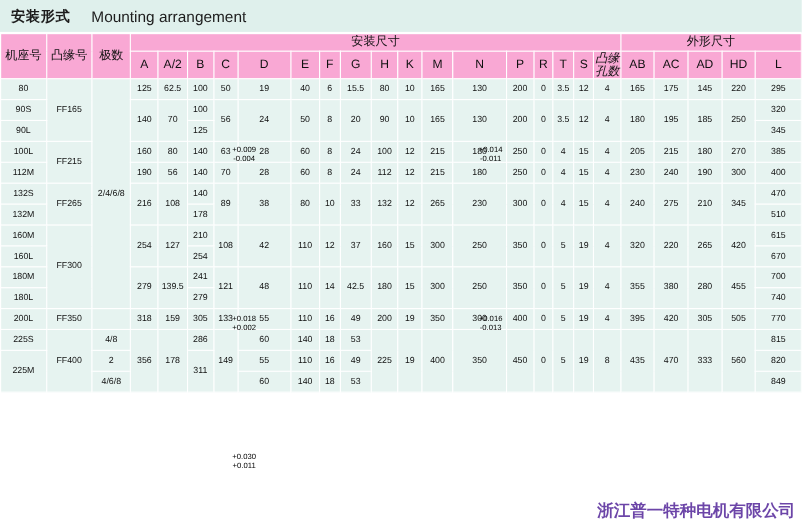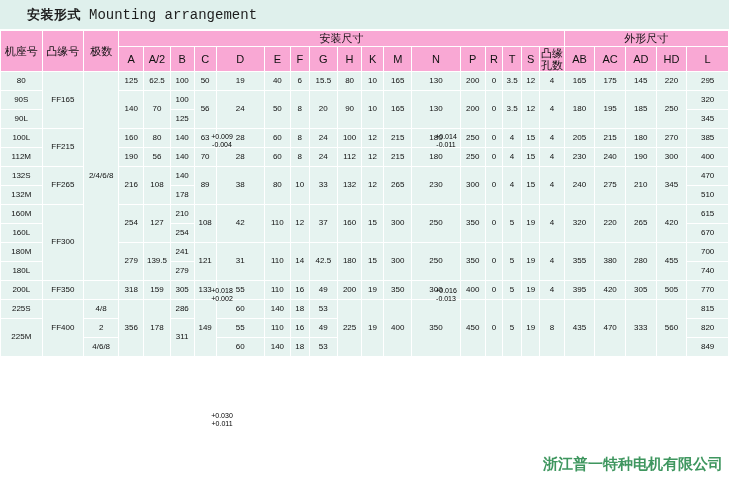--- a/index.html
+++ b/index.html
@@ -14,34 +14,34 @@
     width: 729px; height: 478px;
     overflow: hidden;
     background: #ffffff;
   }
   
   .header {
     height: 30px;
     background: #dff0ec;
     display: flex;
     align-items: center;
-    padding-left: 27px;
+    padding-left: 10px;
     border-bottom: 1px solid #ffffff;
   }
   .header .cn {
     font-size: 13px;
     color: #1d1d1d;
     font-weight: bold;
     letter-spacing: 0.5px;
   }
   .header .en {
     font-size: 14px;
     color: #1d1d1d;
-    margin-left: 8px;
-    font-family: Liberation Mono, monospace;
+    margin-left: 19px;
+    font-family: Liberation Sans, sans-serif;
   }
   
   table.spec {
     border-collapse: collapse;
     width: 729px;
     table-layout: fixed;
     font-size: 8px;
     color: #111;
   }
   table.spec th, table.spec td {
@@ -56,34 +56,34 @@
   table.spec thead th {
     background: #f9a8d4;
     font-size: 11px;
     color: #111;
     height: 17px;
   }
   table.spec thead th.grp { height: 16px; }
   table.spec td { height: 19px; }
   td.left { text-align: left; padding-left: 6px; }
   .tol { font-size: 7px; line-height: 1.15; white-space: pre-line; }
-  .two { font-size: 8px; line-height: 1.25; white-space: pre-line; }
+  .two { font-size: 8px; line-height: 1.25; white-space: pre-line; font-style: italic; }
   th.vert-label { font-size: 8.5px; }
   th.small { font-size: 7.5px; line-height: 1.1; }
   
   .wm {
     position: absolute;
     right: 6px;
     bottom: 4px;
     text-align: right;
     pointer-events: none;
   }
   .wm .cn {
     font-size: 15px;
-    color: #15803d;
+    color: #4c1d95;
     font-weight: bold;
     opacity: 0.82;
     font-family: Liberation Sans, sans-serif;
   }
   .wm .url {
     font-size: 16px;
     color: #3a7d44;
     font-weight: bold;
     opacity: 0.8;
     margin-top: -1px;
@@ -342,21 +342,21 @@
         <td>254</td>
         <td>670</td>
       </tr>
 
       <tr>
         <td class="left">180M</td>
         <td rowspan="2">279</td>
         <td rowspan="2">139.5</td>
         <td>241</td>
         <td rowspan="2">121</td>
-        <td rowspan="2">31</td>
+        <td rowspan="2">48</td>
         <td rowspan="2">110</td>
         <td rowspan="2">14</td>
         <td rowspan="2">42.5</td>
         <td rowspan="2">180</td>
         <td rowspan="2">15</td>
         <td rowspan="2">300</td>
         <td rowspan="2">250</td>
         <td rowspan="2">350</td>
         <td rowspan="2">0</td>
         <td rowspan="2">5</td>

